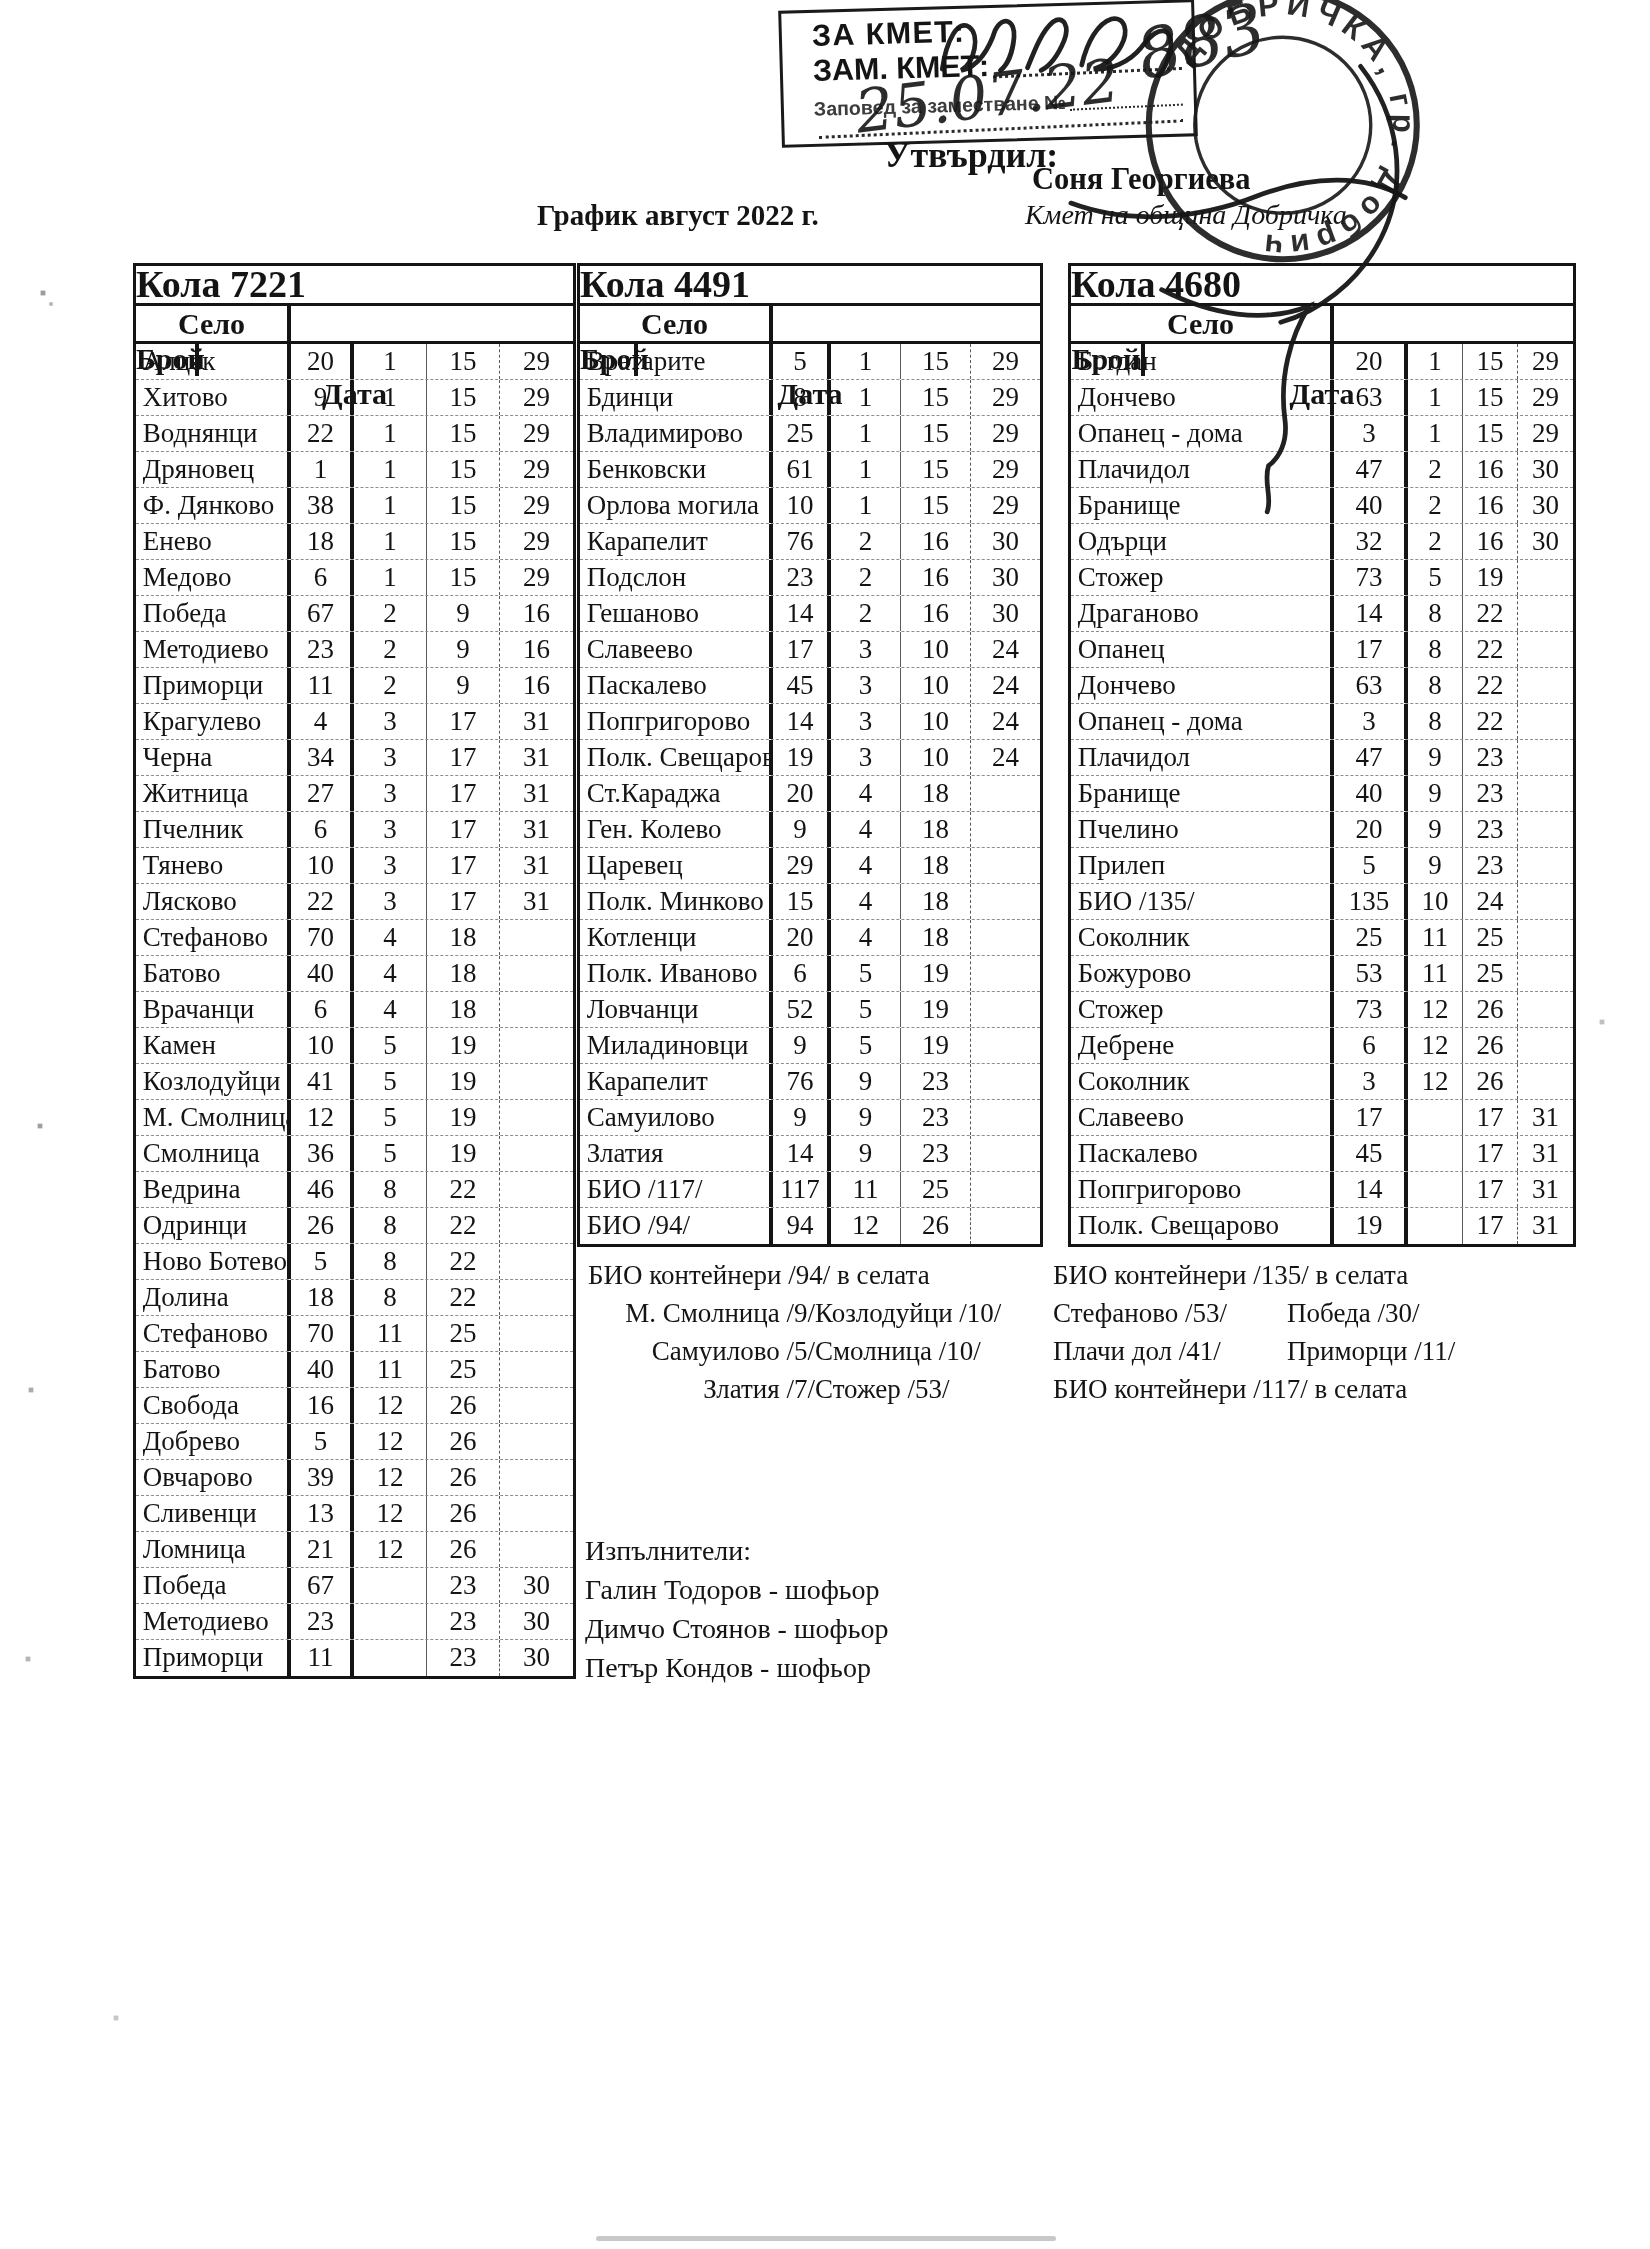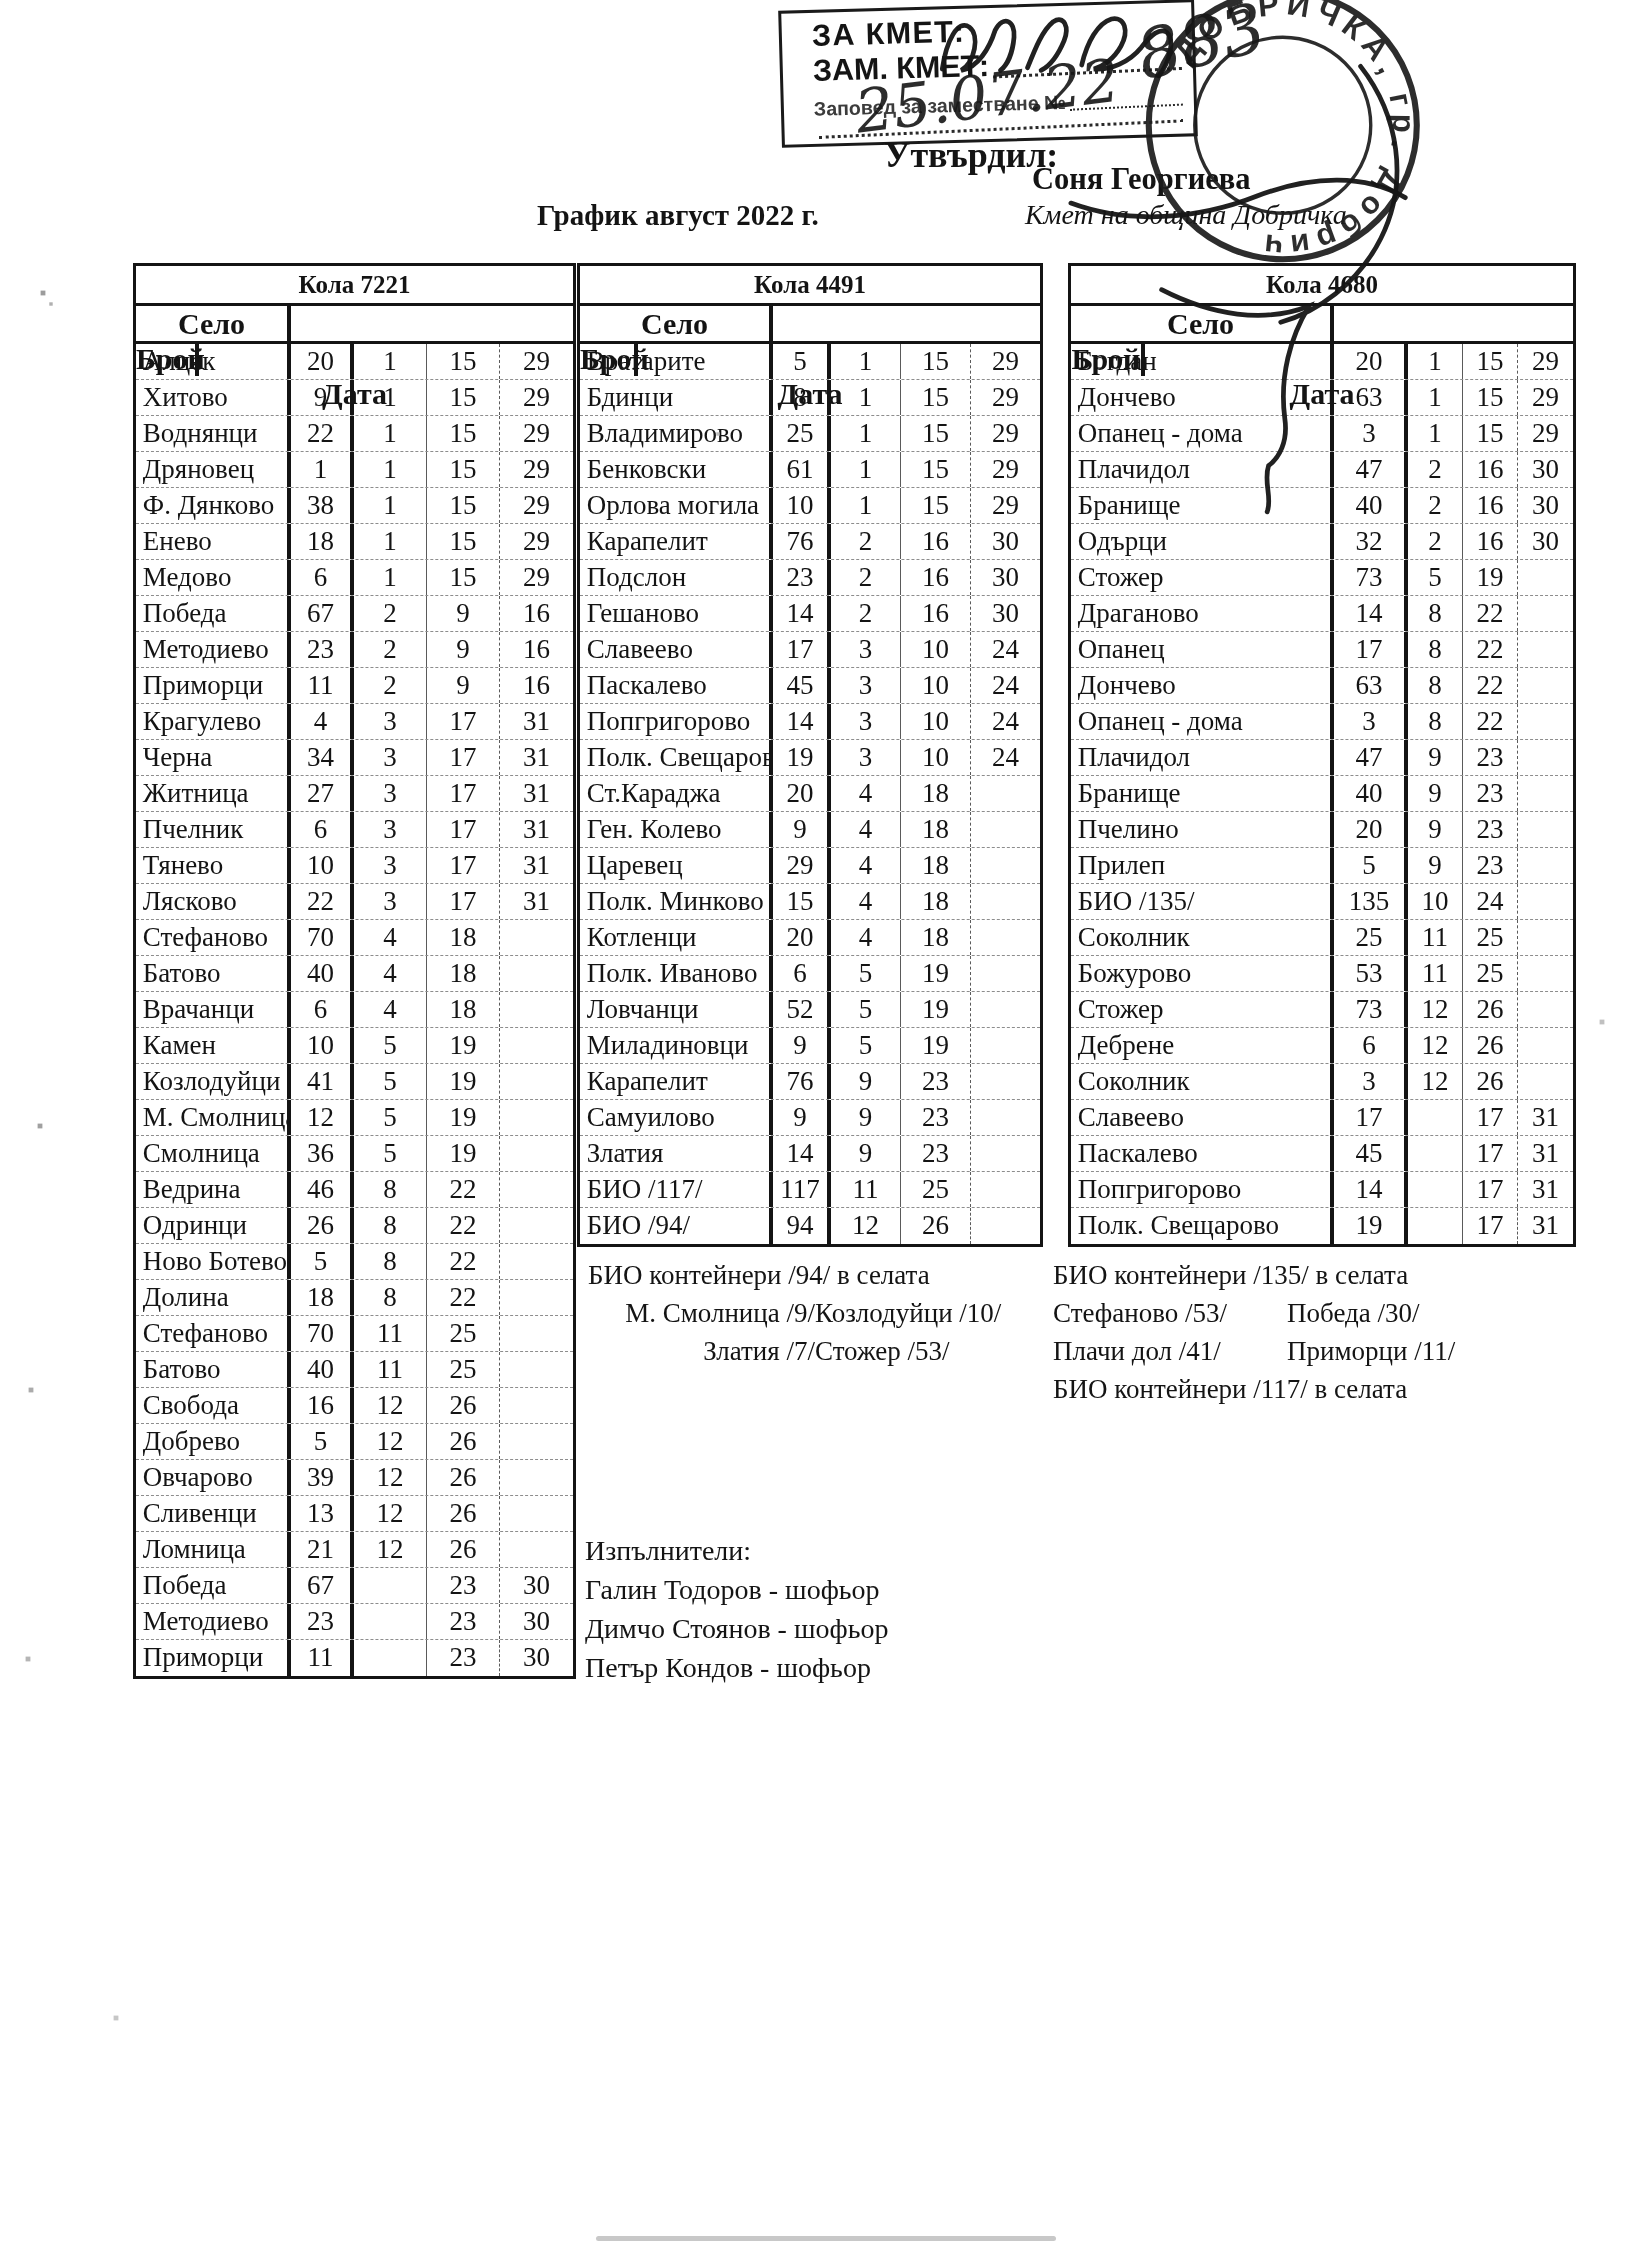--- a/index.html
+++ b/index.html
@@ -21,21 +21,21 @@
   .utv{left:884px;top:134px;font-size:36px;font-weight:bold;}
   .name{left:1032px;top:162px;font-size:30.5px;font-weight:bold;}
   .kmet{left:1025px;top:199px;font-size:28px;font-style:italic;}
   .gtitle{left:537px;top:199px;font-size:29px;font-weight:bold;}
 
   
   .section{position:absolute;border:3.4px solid #141414;box-sizing:border-box;background:#fff;}
   .sec1{left:133px;top:263px;width:443px;}
   .sec2{left:577px;top:263px;width:466px;}
   .sec3{left:1068px;top:263px;width:508px;}
-  .sec-title{height:37px;line-height:37px;text-align:center;font-weight:bold;font-size:25px;
+  .sec-title{height:37px;line-height:37px;text-align:left;font-weight:bold;font-size:38px;
              border-bottom:3.4px solid #141414;}
   .sec-cols{display:flex;height:35px;line-height:35px;font-weight:bold;font-size:30px;
             text-align:center;border-bottom:3.4px solid #141414;flex-direction:column;}
   .hc{box-sizing:border-box;}
   .hc-selo,.hc-broj{border-right:4.1px solid #141414;}
   .hc-data{flex:1;}
   .row{display:flex;height:36px;line-height:35px;font-size:27px;
        border-bottom:1.4px dashed #8d8d8d;box-sizing:border-box;}
   .rows .row:last-child{border-bottom:none;}
   .c{box-sizing:border-box;}
@@ -825,20 +825,24 @@
 
   <div class="notes notes4491">
     <div class="n-title">БИО контейнери /94/ в селата</div>
     <div>
 
         <div class="nline">
           <span class="n0">М. Смолница /9/</span>
           <span class="n1">Козлодуйци /10/</span>
         </div>
 
+        <div class="nline">
+          <span class="n0">Самуилово /5/</span>
+          <span class="n1">Смолница /10/</span>
+        </div>
 
         <div class="nline">
           <span class="n0">Златия /7/</span>
           <span class="n1">Стожер /53/</span>
         </div>
       </div>
   </div>
 
   <div class="notes notes4680">
     <div class="n-title">БИО контейнери /135/ в селата</div>

